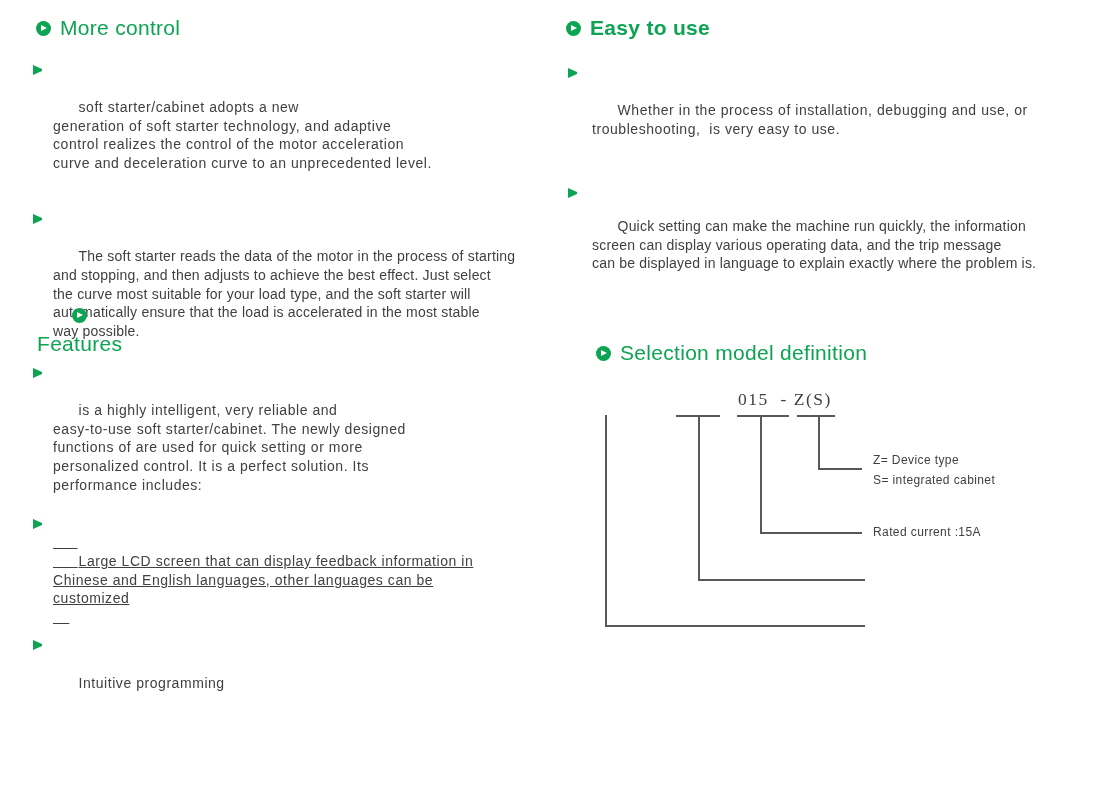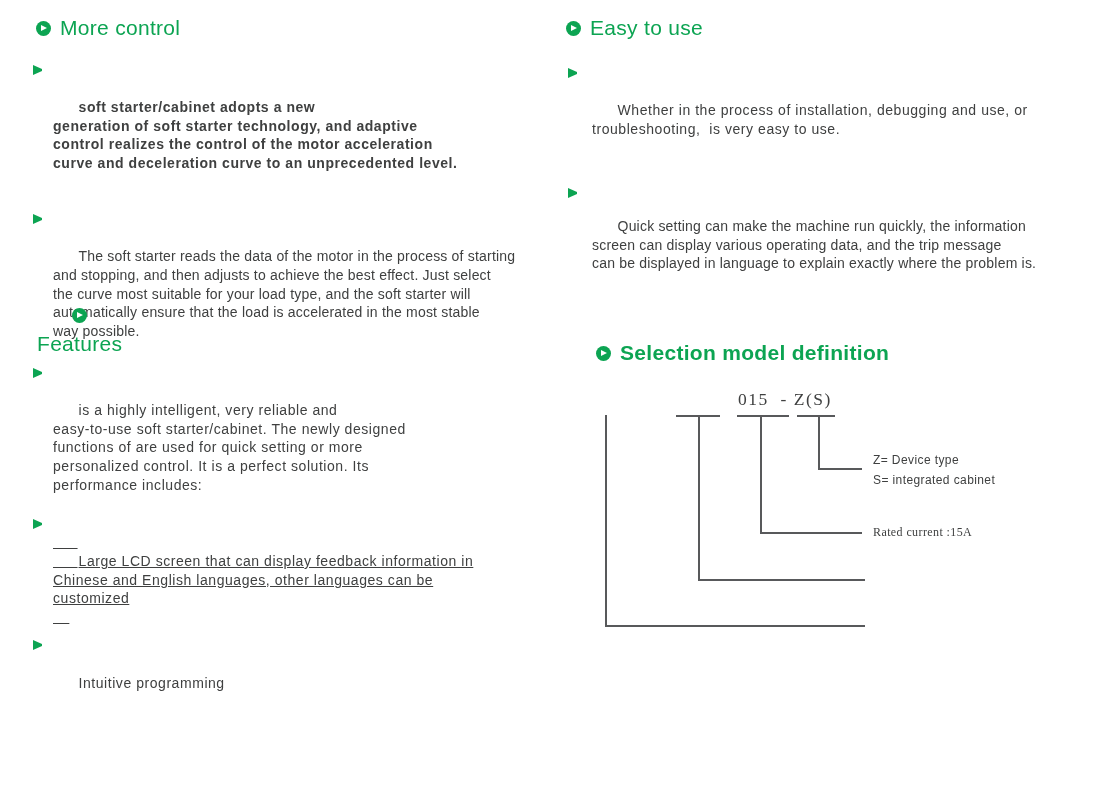--- a/index.html
+++ b/index.html
@@ -30,21 +30,21 @@
   .arrow {
     position:absolute; left:2px; top:5px; width:0; height:0;
     border-left:9px solid #0ca452; border-top:4.5px solid transparent;
     border-bottom:4.5px solid transparent;
   }
   .wide  { letter-spacing:.55px; }
   .mb0  { margin-bottom:0; }
   .mb8  { margin-bottom:8px;text-decoration:underline; }
   .mb10 { margin-bottom:10px; }
   .mb11 { margin-bottom:11.5px; }
-  .mb17 { margin-bottom:17px;font-weight:bold; }
+  .mb17 { margin-bottom:17px; }
   .mb21 { margin-bottom:21px; }
   
   #diagram { position:absolute; left:600px; top:383px; width:510px; height:275px; }
   .dline { position:absolute; background:#58595b; }
   .dlabel { position:absolute; font-size:12px; letter-spacing:.4px; white-space:pre; color:#3f4040; }
   #model-code {
     position:absolute; left:135px; top:3px;
     font-family:"Liberation Serif", serif; font-size:17.5px; letter-spacing:1.5px;
     white-space:pre; color:#3f4040;text-align:center;
   }
@@ -69,21 +69,21 @@
     <div class="b">
       <span class="arrow"></span>
       <span>The soft starter reads the data of the motor in the process of starting
 and stopping, and then adjusts to achieve the best effect. Just select
 the curve most suitable for your load type, and the soft starter will
 automatically ensure that the load is accelerated in the most stable
 way possible.</span>
     </div>
   </div>
 
-  <div class="heading" style="left:563px; top:12px;">
+  <div class="heading" style="left:563px; top:12px;font-weight:bold;">
     <span class="h-icon"></span>
     <span>Easy to use</span>
   </div>
   <div class="blist blist-r" style="left:563px; top:60px; width:548px;">
     <div class="b mb21">
       <span class="arrow"></span>
       <span class="wide">Whether in the process of installation, debugging and use, or
 troubleshooting,  is very easy to use.</span>
     </div>
     <div class="b mb10">
@@ -113,21 +113,21 @@
 Chinese and English languages, other languages can be
 customized</span>
     </div>
     <div class="b mb11">
       <span class="arrow"></span>
       <span class="wide">Intuitive programming</span>
     </div>
 
   </div>
 
-  <div class="heading" style="left:593px; top:337px;font-weight:bold;">
+  <div class="heading" style="left:593px; top:337px;">
     <span class="h-icon"></span>
     <span>Selection model definition</span>
   </div>
 
   <div id="diagram">
     <div id="model-code">015  - Z(S)</div>
 
     <div class="dline" style="left:74px;  top:30px; width:44px; height:1.4px;"></div>
     <div class="dline" style="left:135px; top:30px; width:52px; height:1.4px;"></div>
     <div class="dline" style="left:195px; top:30px; width:38px; height:1.4px;"></div>
@@ -139,16 +139,16 @@
     <div class="dline" style="left:96px;  top:194px; width:167px; height:1.4px;"></div>
 
     <div class="dline" style="left:158px; top:30px; width:1.4px; height:117px;"></div>
     <div class="dline" style="left:158px; top:147px; width:102px; height:1.4px;"></div>
 
     <div class="dline" style="left:216px; top:30px; width:1.4px; height:53px;"></div>
     <div class="dline" style="left:216px; top:83px; width:44px; height:1.4px;"></div>
 
     <div class="dlabel" style="left:270px; top:67px;">Z= Device type</div>
     <div class="dlabel" style="left:270px; top:87px;">S= integrated cabinet</div>
-    <div class="dlabel" style="left:270px; top:139px;font-family:Liberation Serif, serif;">Rated current :15A</div>
+    <div class="dlabel" style="left:270px; top:139px;">Rated current :15A</div>
   </div>
 
 </div>
 
 </body></html>

